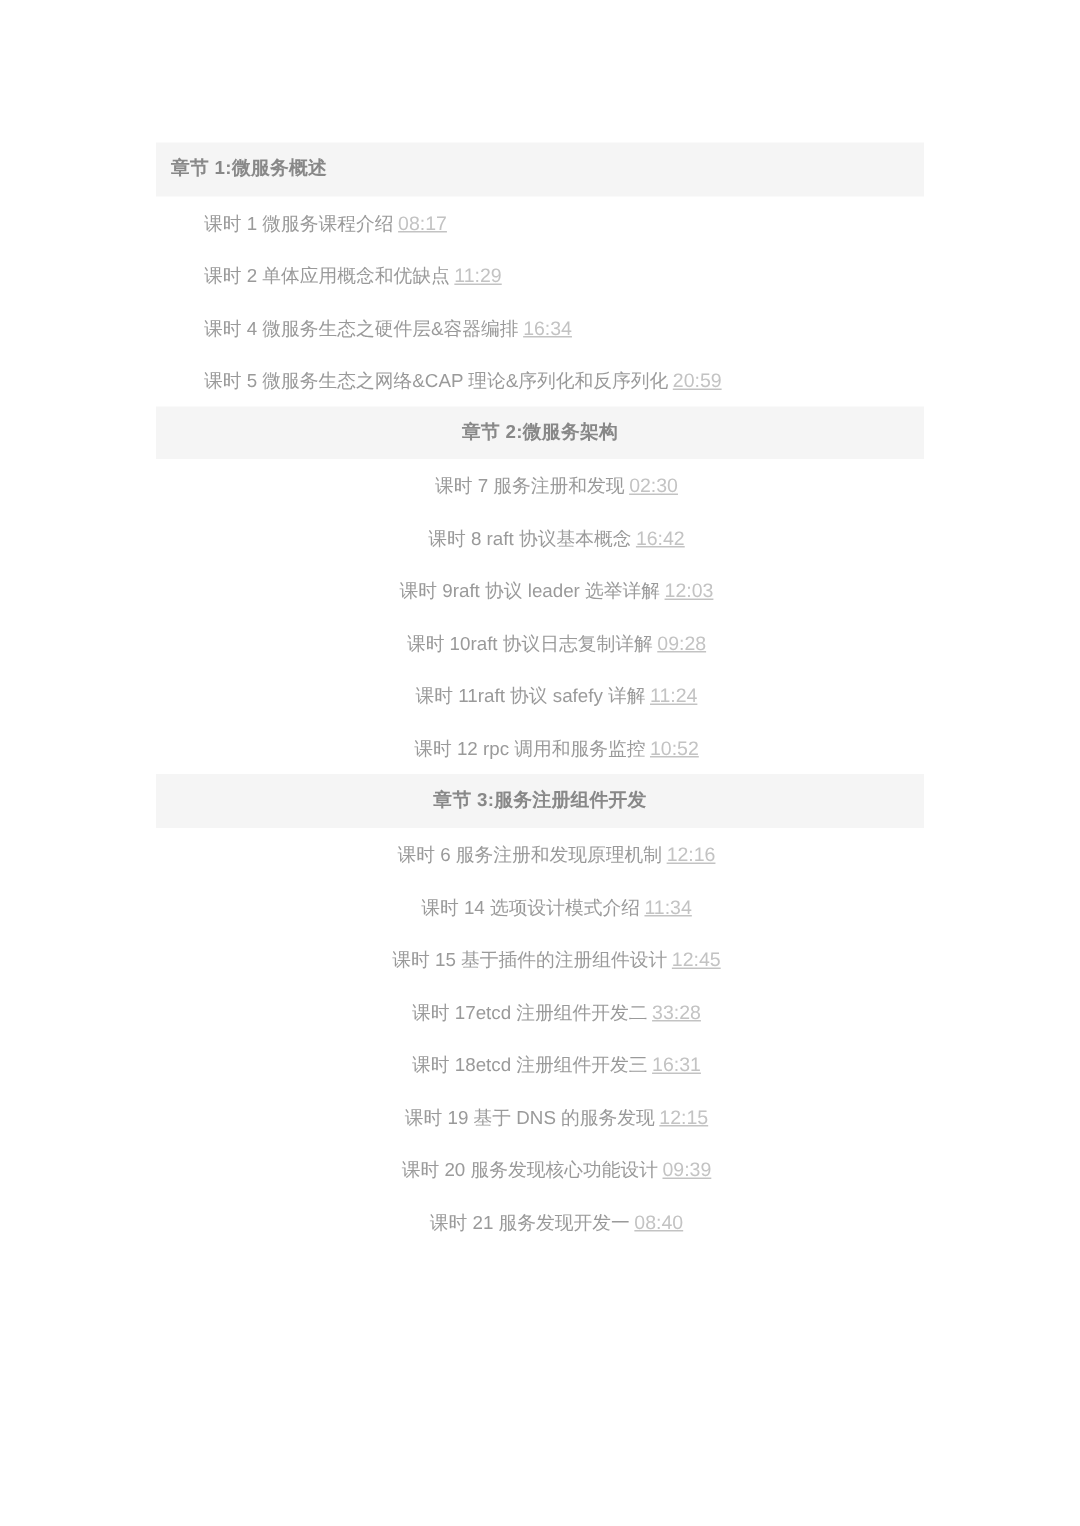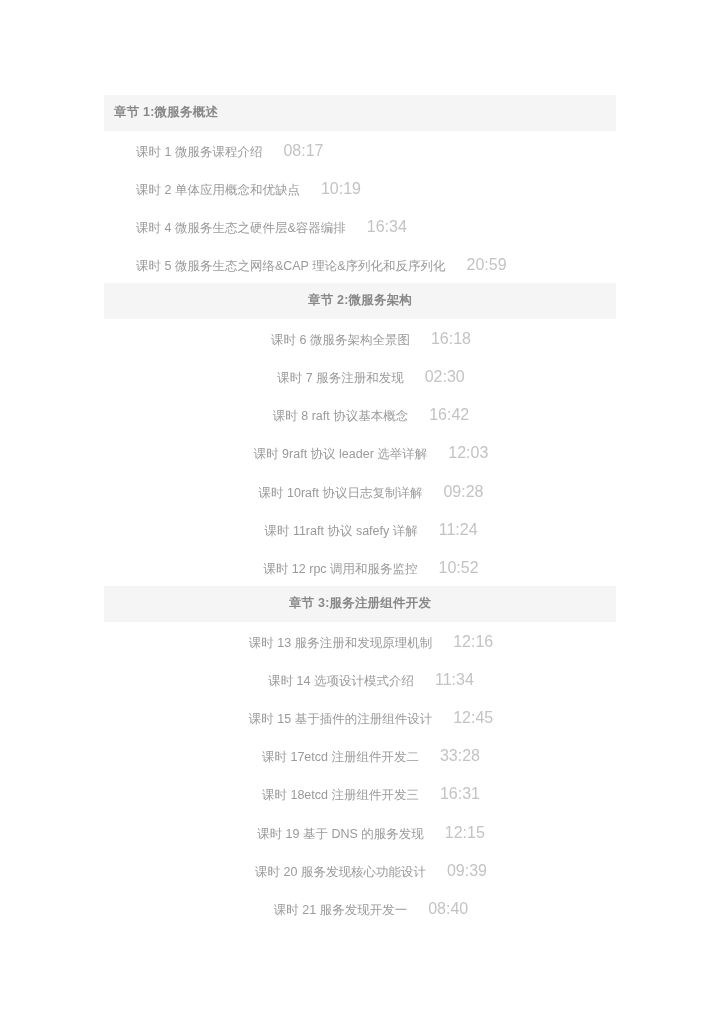--- a/index.html
+++ b/index.html
@@ -45,53 +45,53 @@
     line-height: 1.2;
     white-space: nowrap;
   }
   .lesson-title {
     color: #9a9a9a;
     font-size: 12.5px;
     margin-left: 22px;
   }
   .lesson-duration {
     color: #c3c3c3;
-    font-size: 16px;
-    margin-left: 21px;
+    font-size: 13px;
+    margin-left: 3px;
+    text-decoration: underline;
   }
   .chapter-block + .chapter-block {
     margin-top: 0;
     text-align: center;
   }
 </style>
 </head>
 <body>
 
 <div class="page">
   <div class="course-list" id="course-list">
       <div class="chapter-block">
         <div class="chapter-header">章节 1:微服务概述</div>
         <div class="lesson-row"><span class="lesson-title">课时 1 微服务课程介绍</span><span class="lesson-duration">08:17</span></div>
-        <div class="lesson-row"><span class="lesson-title">课时 2 单体应用概念和优缺点</span><span class="lesson-duration">10:19</span></div>
+        <div class="lesson-row"><span class="lesson-title">课时 2 单体应用概念和优缺点</span><span class="lesson-duration">11:29</span></div>
         <div class="lesson-row"><span class="lesson-title">课时 4 微服务生态之硬件层&amp;容器编排</span><span class="lesson-duration">16:34</span></div>
         <div class="lesson-row"><span class="lesson-title">课时 5 微服务生态之网络&amp;CAP 理论&amp;序列化和反序列化</span><span class="lesson-duration">20:59</span></div>
       </div>
       <div class="chapter-block">
         <div class="chapter-header">章节 2:微服务架构</div>
-        <div class="lesson-row"><span class="lesson-title">课时 6 微服务架构全景图</span><span class="lesson-duration">16:18</span></div>
         <div class="lesson-row"><span class="lesson-title">课时 7 服务注册和发现</span><span class="lesson-duration">02:30</span></div>
         <div class="lesson-row"><span class="lesson-title">课时 8 raft 协议基本概念</span><span class="lesson-duration">16:42</span></div>
         <div class="lesson-row"><span class="lesson-title">课时 9raft 协议 leader 选举详解</span><span class="lesson-duration">12:03</span></div>
         <div class="lesson-row"><span class="lesson-title">课时 10raft 协议日志复制详解</span><span class="lesson-duration">09:28</span></div>
         <div class="lesson-row"><span class="lesson-title">课时 11raft 协议 safefy 详解</span><span class="lesson-duration">11:24</span></div>
         <div class="lesson-row"><span class="lesson-title">课时 12 rpc 调用和服务监控</span><span class="lesson-duration">10:52</span></div>
       </div>
       <div class="chapter-block">
         <div class="chapter-header">章节 3:服务注册组件开发</div>
-        <div class="lesson-row"><span class="lesson-title">课时 13 服务注册和发现原理机制</span><span class="lesson-duration">12:16</span></div>
+        <div class="lesson-row"><span class="lesson-title">课时 6 服务注册和发现原理机制</span><span class="lesson-duration">12:16</span></div>
         <div class="lesson-row"><span class="lesson-title">课时 14 选项设计模式介绍</span><span class="lesson-duration">11:34</span></div>
         <div class="lesson-row"><span class="lesson-title">课时 15 基于插件的注册组件设计</span><span class="lesson-duration">12:45</span></div>
         <div class="lesson-row"><span class="lesson-title">课时 17etcd 注册组件开发二</span><span class="lesson-duration">33:28</span></div>
         <div class="lesson-row"><span class="lesson-title">课时 18etcd 注册组件开发三</span><span class="lesson-duration">16:31</span></div>
       </div>
       <div class="chapter-block">
         <div class="lesson-row"><span class="lesson-title">课时 19 基于 DNS 的服务发现</span><span class="lesson-duration">12:15</span></div>
         <div class="lesson-row"><span class="lesson-title">课时 20 服务发现核心功能设计</span><span class="lesson-duration">09:39</span></div>
         <div class="lesson-row"><span class="lesson-title">课时 21 服务发现开发一</span><span class="lesson-duration">08:40</span></div>
       </div>

